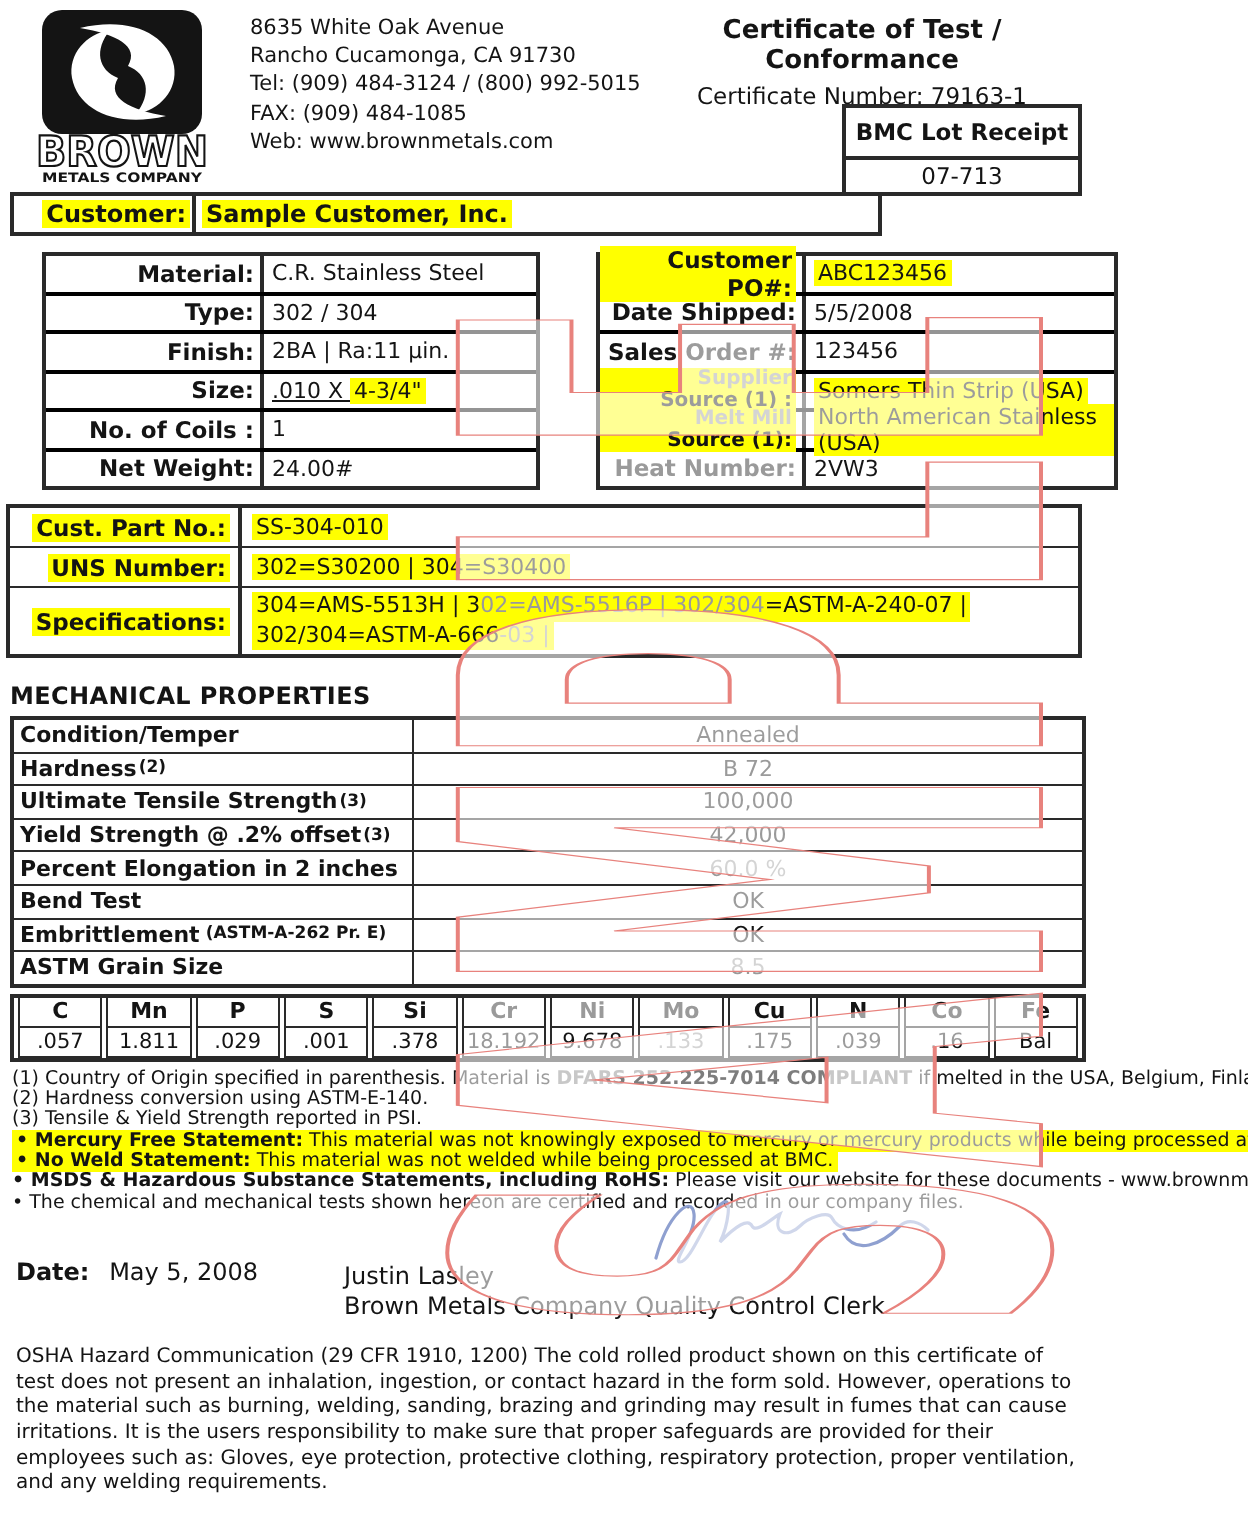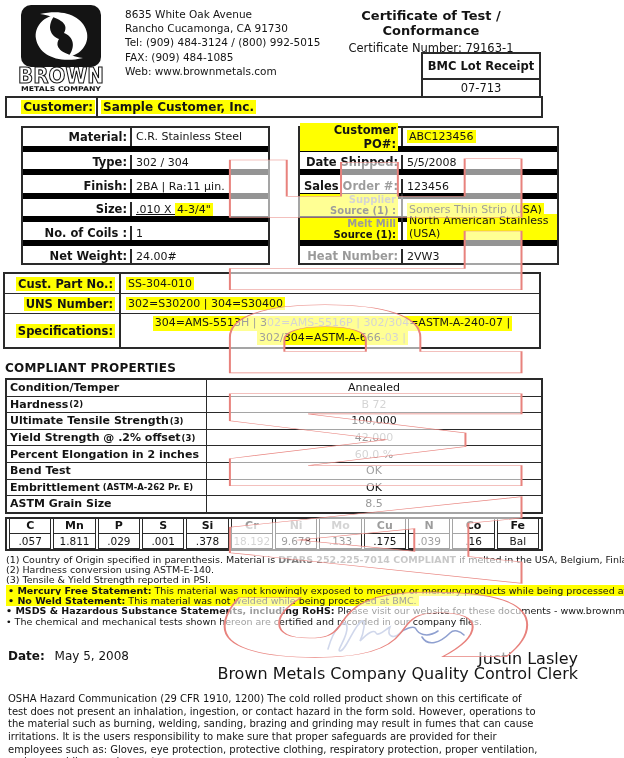--- a/index.html
+++ b/index.html
@@ -17,48 +17,48 @@
   .addr { position:absolute; left:125px; top:7px; font-size:10.5px; line-height:14.2px; }
   .titleblock { position:absolute; left:318px; top:8px; width:226px; text-align:center; }
   .doc-title { font-weight:bold; font-size:13px; }
   .cert-line { font-size:11.5px; margin-top:3px; }
   .lotbox { position:absolute; left:421px; top:52px; width:116px; border:2px solid #2a2a2a;
             text-align:center; font-size:11.5px; background:#fff; }
   .lotbox .lb-h { font-weight:bold; border-bottom:2px solid #2a2a2a; padding:5px 0; }
   .lotbox .lb-v { padding:1px 0; }
 
   
-  .custbar { margin:2px 0 0 5px; width:538px; height:22px; border:2px solid #2a2a2a;
+  .custbar { margin:2px 0 0 5px; width:436px; height:22px; border:2px solid #2a2a2a;
              box-sizing:border-box; display:flex; align-items:stretch; font-size:12px; font-weight:bold; }
   .custbar .cl { width:88px; border-right:2px solid #2a2a2a; display:flex;
                  align-items:center; justify-content:flex-end; padding-right:1px; }
   .custbar .cv { flex:1; display:flex; align-items:center; padding-left:3px; }
 
   
   .tables { display:flex; margin:8px 0 0 5px; gap:28px; }
   .tbl { border:2px solid #2a2a2a; box-sizing:border-box; background:#fff; }
   .tbl.left { width:249px;margin-left:16px; }
   .tbl.right { width:261px; }
   .trow { display:flex; align-items:stretch; height:17.5px; }
-  .trow + .trow { border-top:6px solid #000000;align-items:flex-end; }
+  .trow + .trow { border-top:2px solid #000000; }
   .tl { display:flex; align-items:center; justify-content:flex-end; text-align:right;
         font-weight:bold; font-size:11.5px; padding-right:3px; border-right:2px solid #2a2a2a; }
   .tbl.left  .tl { width:104px; }
   .tbl.right .tl { width:98px; }
   .tv { flex:1; display:flex; align-items:center; padding-left:4px; font-size:11px; }
   .tv.small { font-size:11px; }
 
   
   .ptbl { margin:7px 0 0 3px; width:538px; border:2px solid #2a2a2a; box-sizing:border-box; }
   .prow { display:flex; align-items:stretch; min-height:19px; }
   .prow + .prow { border-top:1px solid #2a2a2a; }
   .pl { width:110px; border-right:2px solid #2a2a2a; display:flex; align-items:center;
         justify-content:flex-end; padding-right:4px; font-size:11.5px; font-weight:bold; }
   .pv { flex:1; display:flex; align-items:center; padding-left:5px; font-size:11px; }
-  .pv.spec { flex-direction:column; align-items:center; justify-content:center;
+  .pv.spec { flex-direction:column; align-items:flex-start; justify-content:center;
              line-height:14.5px; padding:2px 0 2px 5px; }
   .prow.specrow { min-height:32px; }
 
   
   .sect { margin:12px 0 0 5px; font-size:12px; font-weight:bold; letter-spacing:.2px; }
 
   
   .mtbl { margin:3px 0 0 5px; width:538px; border:2px solid #2a2a2a; box-sizing:border-box; }
   .mrow { display:flex; align-items:stretch; height:15.6px; }
   .mrow + .mrow { border-top:1px solid #2a2a2a; }
@@ -75,22 +75,22 @@
   .cvv { font-size:10.5px; padding:1px 0; }
 
   
   .fnotes { margin:4px 0 0 6px; width:540px; font-size:9.5px; line-height:10.3px; }
   .fnotes .fline { white-space:nowrap; }
 
   
   .sigzone { position:relative; height:64px; }
   .dateline { position:absolute; left:8px; top:22px; font-size:12px; }
   .sig-svg { position:absolute; left:318px; top:-18px; }
-  .signame { position:absolute; left:148px; top:24px; width:430px; text-align:right;
-             font-size:16px; line-height:15px; }
+  .signame { position:absolute; left:172px; top:24px; width:430px; text-align:left;
+             font-size:12px; line-height:15px; }
 
   
   .osha { margin:2px 0 0 8px; width:534px; font-size:10px; line-height:12.7px; }
 
   
   .wm { position:absolute; left:0; top:0; width:624px; height:758px; z-index:9; pointer-events:none; }
 </style>
 </head>
 <body>
 
@@ -230,21 +230,21 @@
       <div class="pl">
           <span class="hl">Specifications:</span>
         </div>
       <div class="pv spec">
         <span class="hl"><span>304=AMS-5513H | 3</span><span class="muted">02=AMS-5516P | 302/304</span><span>=ASTM-A-240-07 |</span></span>
         <span class="hl"><span>302/304=ASTM-A-666</span><span class="muted">-03 |</span></span>
       </div>
     </div>
   </div>
 
-  <div class="sect">COMPLIANT PROPERTIES</div>
+  <div class="sect">MECHANICAL PROPERTIES</div>
   <div class="mtbl">
     <div class="mrow">
       <div class="ml">
           <span>Condition/Temper</span>
           <span class="note"></span>
         </div>
       <div class="mv">Annealed</div>
     </div>
     <div class="mrow">
       <div class="ml">

